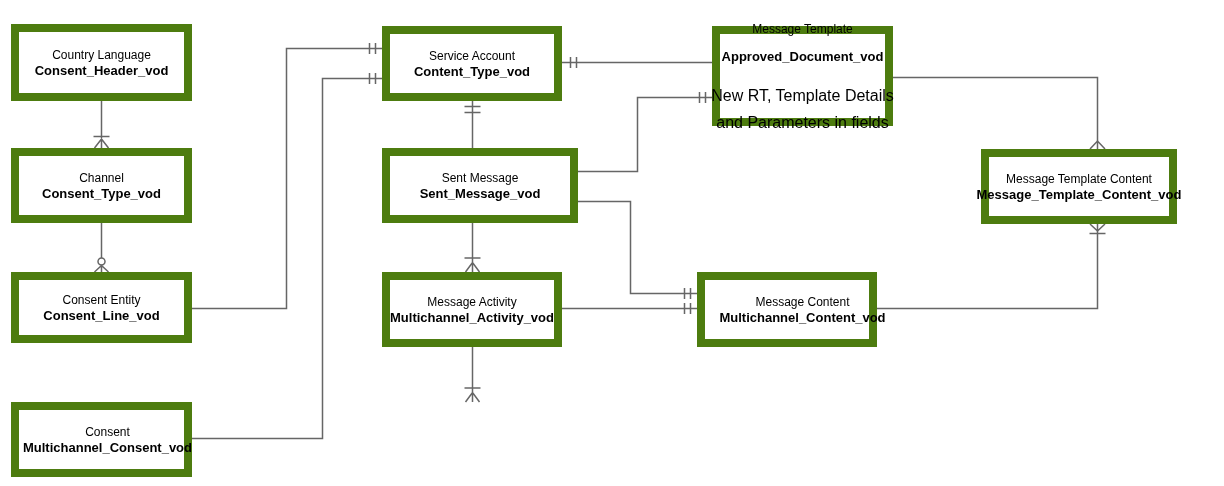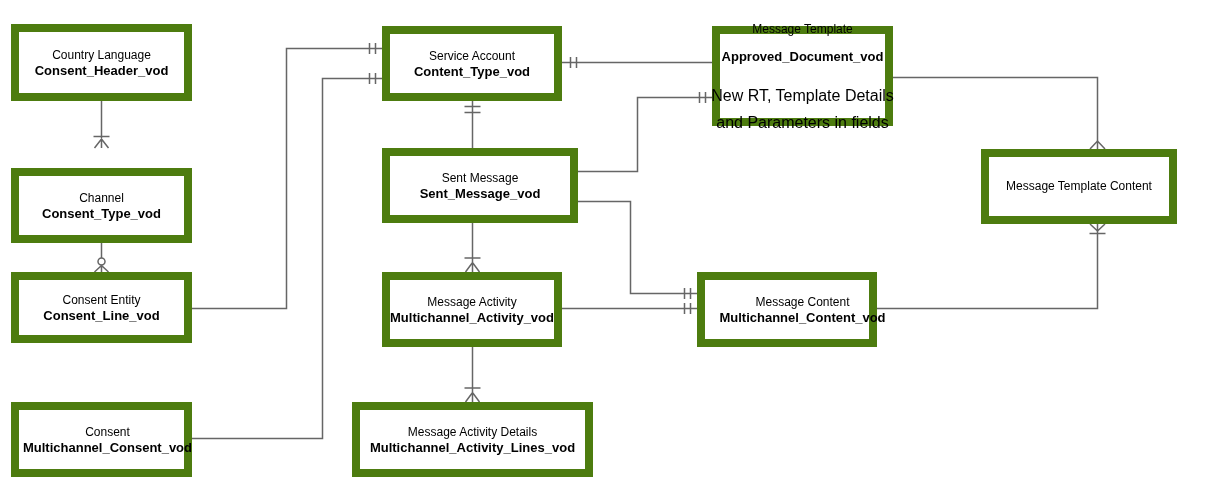--- a/index.html
+++ b/index.html
@@ -132,21 +132,21 @@
       <path d="M1089.5,233.5 H1105.5"></path>
       <path d="M1097.5,231 V308.5 H877"></path>
     </g>
   </svg>
 
   <div class="entity-box" style="left:11px; top:24px; width:181px; height:77px;">
     <div class="entity-label">Country Language</div>
     <div class="entity-api">Consent_Header_vod</div>
   </div>
 
-  <div class="entity-box" style="left:11px; top:148px; width:181px; height:75px;margin-top:20px;">
+  <div class="entity-box" style="left:11px; top:148px; width:181px; height:75px;">
     <div class="entity-label">Channel</div>
     <div class="entity-api">Consent_Type_vod</div>
   </div>
 
   <div class="entity-box" style="left:11px; top:272px; width:181px; height:71px;">
     <div class="entity-label">Consent Entity</div>
     <div class="entity-api">Consent_Line_vod</div>
   </div>
 
   <div class="entity-box" style="left:11px; top:402px; width:181px; height:75px;padding-left:12px;">
@@ -162,35 +162,32 @@
   <div class="entity-box" style="left:382px; top:148px; width:196px; height:75px;">
     <div class="entity-label">Sent Message</div>
     <div class="entity-api">Sent_Message_vod</div>
   </div>
 
   <div class="entity-box" style="left:382px; top:272px; width:180px; height:75px;">
     <div class="entity-label">Message Activity</div>
     <div class="entity-api">Multichannel_Activity_vod</div>
   </div>
 
-  <div class="entity-box" style="left:352px; top:402px; width:241px; height:75px;">
-    <div class="entity-label">Message Activity Details</div>
-    <div class="entity-api">Multichannel_Activity_Lines_vod</div>
-  </div>
 
   <div class="entity-box" style="left:712px; top:26px; width:181px; height:100px;gap:12px;">
     <div class="entity-label">Message Template</div>
     <div class="entity-api">Approved_Document_vod</div>
     <div class="note-gap"></div>
     <div class="entity-note">New RT, Template Details</div>
     <div class="entity-note">and Parameters in fields</div>
   </div>
 
   <div class="entity-box" style="left:697px; top:272px; width:180px; height:75px;padding-left:31px;">
     <div class="entity-label">Message Content</div>
     <div class="entity-api">Multichannel_Content_vod</div>
   </div>
 
   <div class="entity-box" style="left:981px; top:149px; width:196px; height:75px;">
     <div class="entity-label">Message Template Content</div>
+    <div class="entity-api">Message_Template_Content_vod</div>
   </div>
 
 </div>
 
 </body></html>

